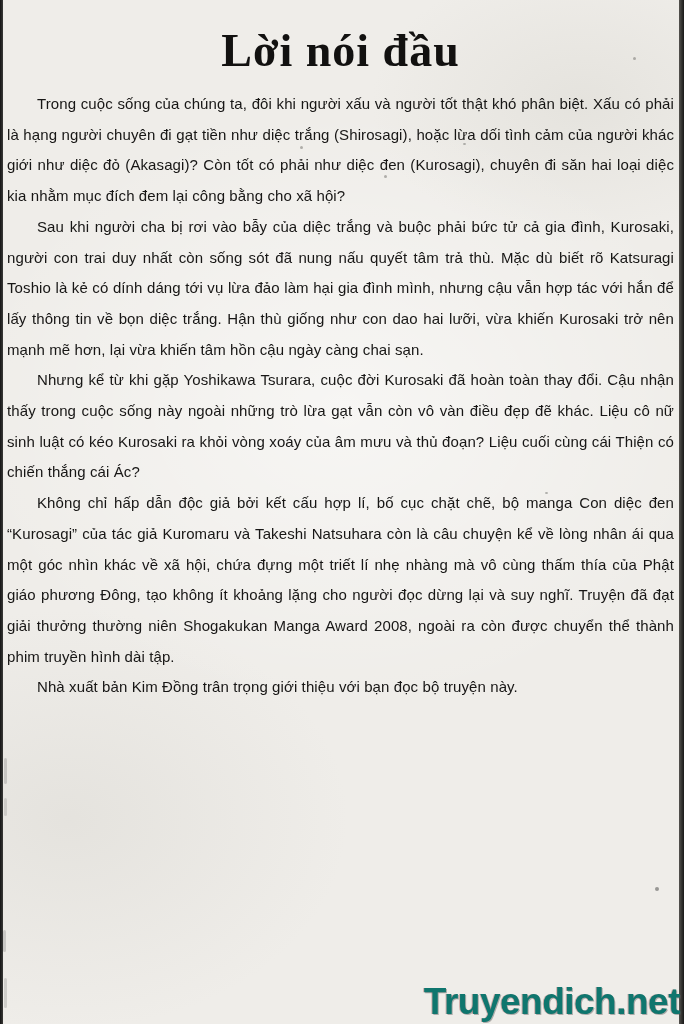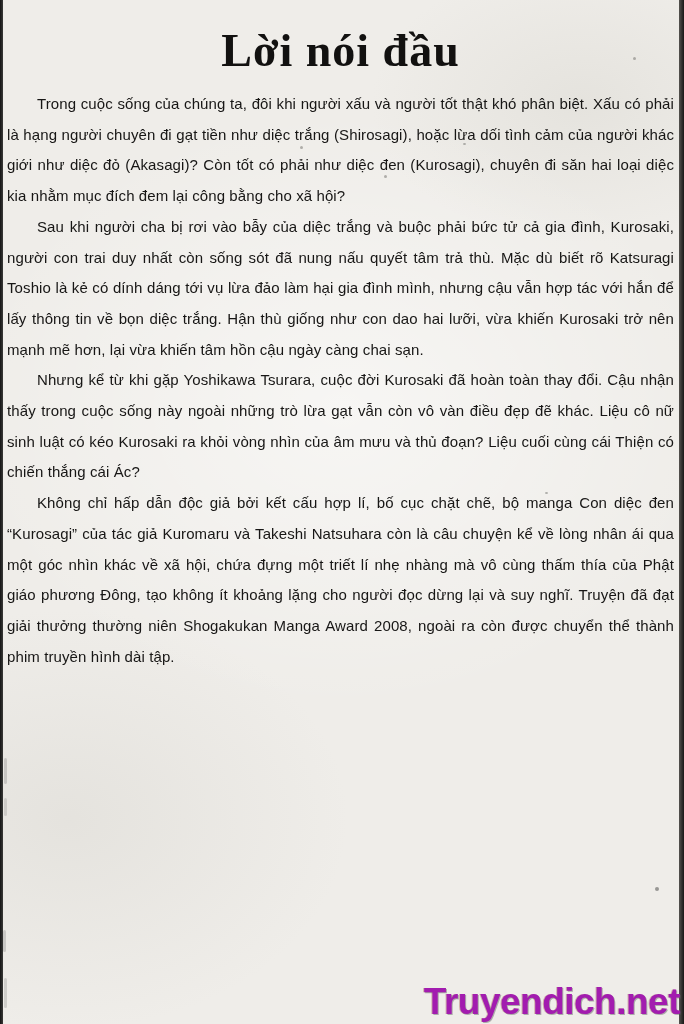--- a/index.html
+++ b/index.html
@@ -89,18 +89,19 @@
 <div class="speck s3"></div>
 <div class="speck s4"></div>
 <div class="speck s5"></div>
 <div class="speck s6"></div>
 
 <div class="page">
   <h1 class="doc-title">Lời nói đầu</h1>
   <div class="body-text">
       <p><span>Trong cuộc sống của chúng ta, đôi khi người xấu và người tốt thật khó phân biệt. Xấu có phải là hạng người chuyên đi gạt tiền như diệc trắng (Shirosagi), hoặc lừa dối tình cảm của người khác giới như diệc đỏ (Akasagi)? Còn tốt có phải như diệc đen (Kurosagi), chuyên đi săn hai loại diệc kia nhằm mục đích đem lại công bằng cho xã hội?</span></p>
       <p><span>Sau khi người cha bị rơi vào bẫy của diệc trắng và buộc phải bức tử cả gia đình, Kurosaki, người con trai duy nhất còn sống sót đã nung nấu quyết tâm trả thù. Mặc dù biết rõ Katsuragi Toshio là kẻ có dính dáng tới vụ lừa đảo làm hại gia đình mình, nhưng cậu vẫn hợp tác với hắn để lấy thông tin về bọn diệc trắng. Hận thù giống như con dao hai lưỡi, vừa khiến Kurosaki trở nên mạnh mẽ hơn, lại vừa khiến tâm hồn cậu ngày càng chai sạn.</span></p>
-      <p><span>Nhưng kể từ khi gặp Yoshikawa Tsurara, cuộc đời Kurosaki đã hoàn toàn thay đổi. Cậu nhận thấy trong cuộc sống này ngoài những trò lừa gạt vẫn còn vô vàn điều đẹp đẽ khác. Liệu cô nữ sinh luật có kéo Kurosaki ra khỏi vòng nhìn của âm mưu và thủ đoạn? Liệu cuối cùng cái Thiện có chiến thắng cái Ác?</span></p>
+      <p><span>Nhưng kể từ khi gặp Yoshikawa Tsurara, cuộc đời Kurosaki đã hoàn toàn thay đổi. Cậu nhận thấy trong cuộc sống này ngoài những trò lừa gạt vẫn còn vô vàn điều đẹp đẽ khác. Liệu cô nữ sinh luật có kéo Kurosaki ra khỏi vòng xoáy của âm mưu và thủ đoạn? Liệu cuối cùng cái Thiện có chiến thắng cái Ác?</span></p>
       <p><span>Không chỉ hấp dẫn độc giả bởi kết cấu hợp lí, bố cục chặt chẽ, bộ manga </span><span class="b">Con diệc đen</span><span> “Kurosagi” của tác giả Kuromaru và Takeshi Natsuhara còn là câu chuyện kể về lòng nhân ái qua một góc nhìn khác về xã hội, chứa đựng một triết lí nhẹ nhàng mà vô cùng thấm thía của Phật giáo phương Đông, tạo không ít khoảng lặng cho người đọc dừng lại và suy nghĩ. Truyện đã đạt giải thưởng thường niên </span><span class="b">Shogakukan Manga Award</span><span> 2008, ngoài ra còn được chuyển thể thành phim truyền hình dài tập.</span></p>
+      <p><span class="b">Nhà xuất bản Kim Đồng trân trọng giới thiệu với bạn đọc bộ truyện này.</span></p>
     </div>
 </div>
 
-<div class="watermark" title="Truyendich.net" style="color: #a21caf;">Truyendich.net</div>
+<div class="watermark" title="Truyendich.net" style="color: #0f766e;">Truyendich.net</div>
 
 </body></html>

